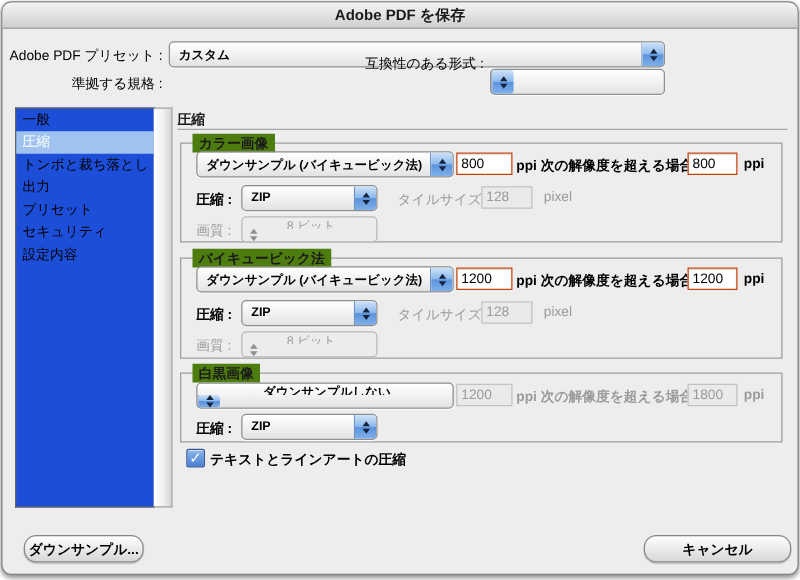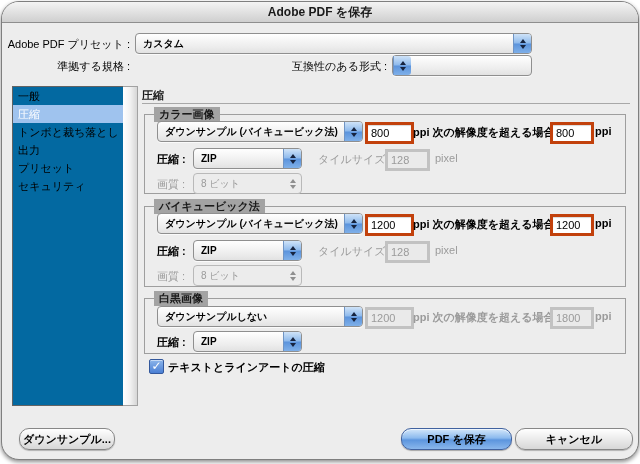--- a/index.html
+++ b/index.html
@@ -3,21 +3,21 @@
 <meta charset="utf-8">
 <style>
   html,body{margin:0;padding:0;}
   body{
     width:640px;height:464px;position:relative;background:#ffffff;
     font-family:"Liberation Sans","DejaVu Sans",sans-serif;
     -webkit-font-smoothing:antialiased;
   }
   .window{
     position:absolute;left:1px;top:1px;width:636px;height:457px;
-    background:#ededed;border:1px solid #7f7f7f;border-radius:18px;
+    background:#ededed;border:1px solid #7f7f7f;border-radius:8px;
     box-shadow:0 2px 4px rgba(0,0,0,.45);overflow:hidden;
   }
   .titlebar{
     position:absolute;left:0;top:0;right:0;height:20px;
     background:linear-gradient(#f4f4f4,#cfcfcf);
     border-bottom:1px solid #8e8e8e;
     display:flex;align-items:center;justify-content:center;
     font-size:12px;font-weight:600;color:#1a1a1a;
   }
   .label{position:absolute;font-size:11px;color:#000;white-space:nowrap;}
@@ -35,61 +35,61 @@
     white-space:nowrap;font-weight:600;
   }
   .popup .cap{
     width:17px;align-self:stretch;border-left:1px solid #6f94c4;
     border-radius:0 3px 3px 0;
     background:linear-gradient(#cfe3f8,#8db9ec 48%,#5b93dc 52%,#7fb0e9);
     display:flex;flex-direction:column;align-items:center;justify-content:center;gap:2px;
   }
   .tri-up{width:0;height:0;border-left:3px solid transparent;border-right:3px solid transparent;border-bottom:4px solid #16233f;}
   .tri-dn{width:0;height:0;border-left:3px solid transparent;border-right:3px solid transparent;border-top:4px solid #16233f;}
-  .popup.disabled{border-color:#b9b9b9;background:#ececec;box-shadow:none;}
+  .popup.disabled{border-color:#b9b9b9;background:#ececec;box-shadow:none;flex-direction:column;}
   .popup.disabled .ptext{color:#9b9b9b;font-weight:400;}
   .popup.disabled .cap{background:none;border-left:none;}
   .popup.disabled .tri-up{border-bottom-color:#8f8f8f;}
   .popup.disabled .tri-dn{border-top-color:#8f8f8f;}
 
   
   .tfield{
-    position:absolute;height:16px;border:3px solid #c2410c;background:#fff;
+    position:absolute;height:16px;border:1px solid #c2410c;background:#fff;
     font-size:11px;font-family:inherit;padding:0 3px;color:#000;
     box-shadow:inset 0 1px 1px rgba(0,0,0,.15);
   }
   .tfield:disabled,.tfield.off{
     background:#eaeaea;border-color:#c2c2c2;color:#9b9b9b;box-shadow:none;
   }
 
   
   .listbox{
     position:absolute;left:10px;top:84px;width:110px;height:318px;
-    background:#0369a1;border:1px solid #636363;border-right-color:#7a7a7a;
+    background:#1d4ed8;border:1px solid #636363;border-right-color:#7a7a7a;
   }
   .scrolltrack{
     position:absolute;left:121px;top:84px;width:14px;height:318px;
     border:1px solid #a2a2a2;border-left:none;
     background:linear-gradient(to right,#ffffff,#f2f2f2 50%,#d6d6d6);
   }
   .list-item{
     height:18px;line-height:18px;font-size:11px;color:#000;
     padding-left:5px;white-space:nowrap;overflow:hidden;cursor:default;
   }
   .list-item.selected{background:#9fc3ee;color:#ffffff;}
 
   .panel-title{position:absolute;left:140px;top:86px;font-size:11px;font-weight:600;color:#1a1a1a;}
   .separator{position:absolute;left:140px;top:101px;width:488px;height:1px;background:#a8a8a8;}
 
   .groupbox{
     position:absolute;left:142px;width:480px;
     border:1px solid #9e9e9e;background:transparent;
   }
   .legend{
-    position:absolute;top:-8px;left:9px;background:#a3a3a3;padding:0 5px;
+    position:absolute;top:-8px;left:9px;background:#4d7c0f;padding:0 5px;
     font-size:11px;font-weight:600;color:#1a1a1a;white-space:nowrap;text-align:right;
   }
   .gb-label{position:absolute;font-size:11px;white-space:nowrap;color:#000;}
   .gb-label.gray{color:#9b9b9b;}
   .gb-label.bold{font-weight:600;}
 
   
   .checkbox{
     position:absolute;left:147px;top:357px;width:13px;height:13px;border-radius:2px;
     border:1px solid #33589c;
@@ -125,35 +125,36 @@
   <div class="label r" style="left:0;top:35px;width:128px;">Adobe PDF プリセット :</div>
   <div class="popup" style="left:133px;top:31px;width:395px;">
     <span class="ptext">カスタム</span>
     <span class="cap">
         <span class="tri-up"></span>
         <span class="tri-dn"></span>
       </span>
   </div>
 
   <div class="label r" style="left:0;top:57px;width:128px;">準拠する規格 :</div>
-  <div class="label r" style="left:280px;top:57px;width:105px;">互換性のある形式 :</div>
+  <div class="label r" style="left:280px;top:41px;width:105px;">互換性のある形式 :</div>
   <div class="popup" style="left:390px;top:53px;width:138px;">
     <span class="cap">
         <span class="tri-up"></span>
         <span class="tri-dn"></span>
       </span>
   </div>
 
   <div class="listbox">
       <div class="list-item">一般</div>
       <div class="list-item selected">圧縮</div>
       <div class="list-item">トンボと裁ち落とし</div>
       <div class="list-item">出力</div>
       <div class="list-item">プリセット</div>
       <div class="list-item">セキュリティ</div>
+      <div class="list-item">設定内容</div>
     </div>
   <div class="scrolltrack"></div>
 
   <div class="panel-title">圧縮</div>
   <div class="separator"></div>
 
   <div class="groupbox" style="top:112px;height:78px;">
     <div class="legend">カラー画像</div>
     <div class="popup" style="left:12px;top:6px;width:204px;">
       <span class="ptext">ダウンサンプル (バイキュービック法)</span>
@@ -220,21 +221,21 @@
       <span class="ptext">8 ビット</span>
       <span class="cap">
           <span class="tri-up"></span>
           <span class="tri-dn"></span>
         </span>
     </div>
   </div>
 
   <div class="groupbox" style="top:296px;height:54px;">
     <div class="legend">白黒画像</div>
-    <div class="popup" style="left:12px;top:7px;width:204px;">
+    <div class="popup" style="left:12px;top:7px;width:204px;flex-direction:column;">
       <span class="ptext">ダウンサンプルしない</span>
       <span class="cap">
           <span class="tri-up"></span>
           <span class="tri-dn"></span>
         </span>
     </div>
     <input class="tfield off" disabled="" style="left: 220px; top: 8px; width: 37px;" value="1200">
     <div class="gb-label gray bold" style="left:268px;top:11px;">ppi 次の解像度を超える場合</div>
     <input class="tfield off" disabled="" style="left: 405px; top: 8px; width: 32px;" value="1800">
     <div class="gb-label gray bold" style="left:450px;top:11px;">ppi</div>
@@ -250,20 +251,17 @@
   </div>
 
   <div class="checkbox">
     <span>✓</span>
   </div>
   <div class="check-label">テキストとラインアートの圧縮</div>
 
   <div class="btn" style="left:17px;width:94px;">
     <span>ダウンサンプル...</span>
   </div>
-  <div class="btn blue" style="left:399px;width:109px;">
-    <span>PDF を保存</span>
-  </div>
   <div class="btn" style="left:513px;width:116px;">
     <span>キャンセル</span>
   </div>
 
 </div>
 
 </body></html>

